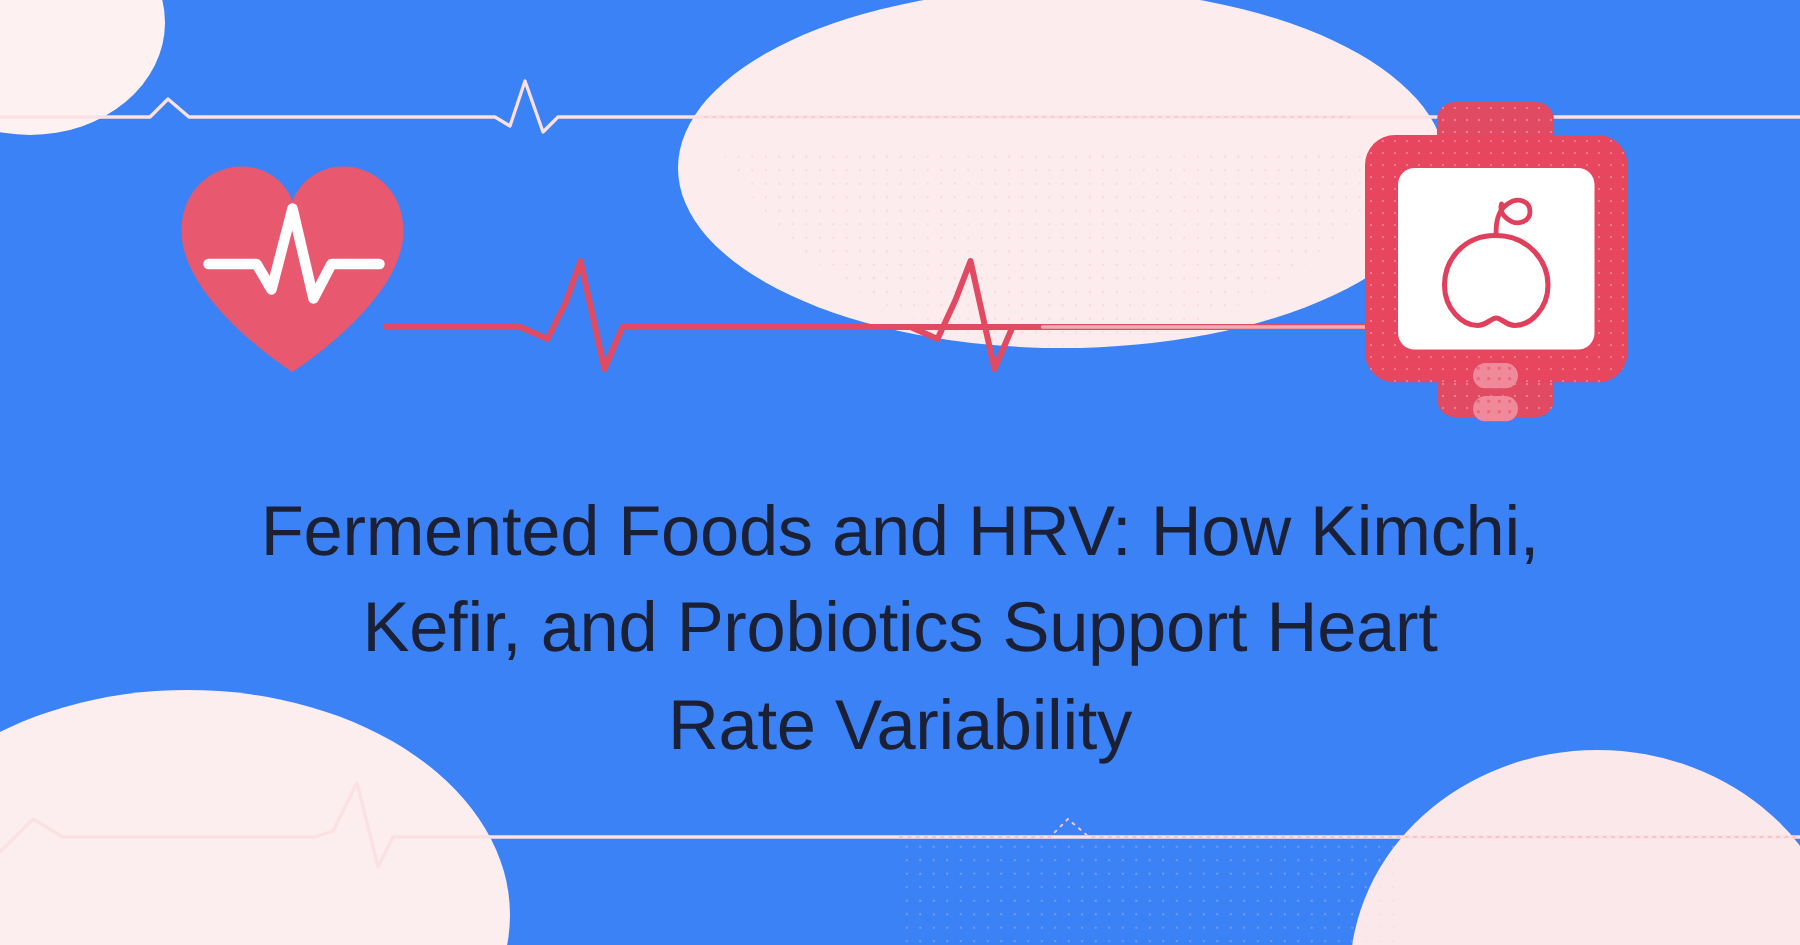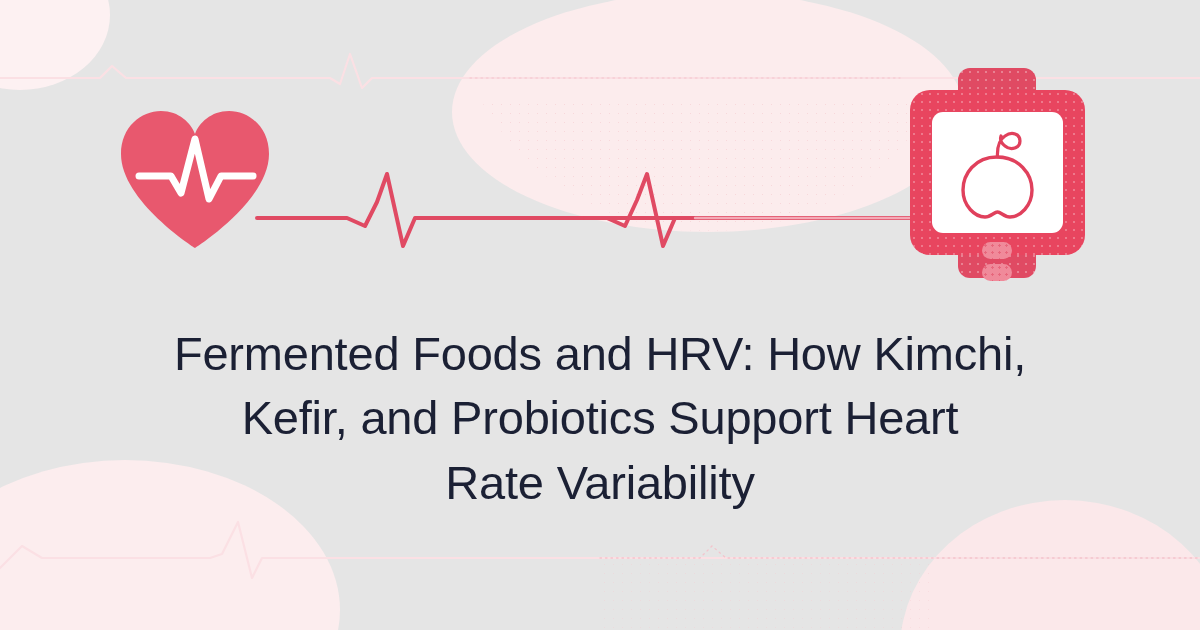--- a/index.html
+++ b/index.html
@@ -5,21 +5,21 @@
   html, body {
     margin: 0;
     padding: 0;
     background: #ffffff;
   }
   #canvas {
     position: relative;
     width: 1200px;
     height: 630px;
     overflow: hidden;
-    background: #e5e5e5;
+    background: #3b82f6;
     font-family: "Liberation Sans", sans-serif;
   }
 
   
   .blob {
     position: absolute;
     border-radius: 50%;
     pointer-events: none;
   }
   #blob-top-ellipse {

